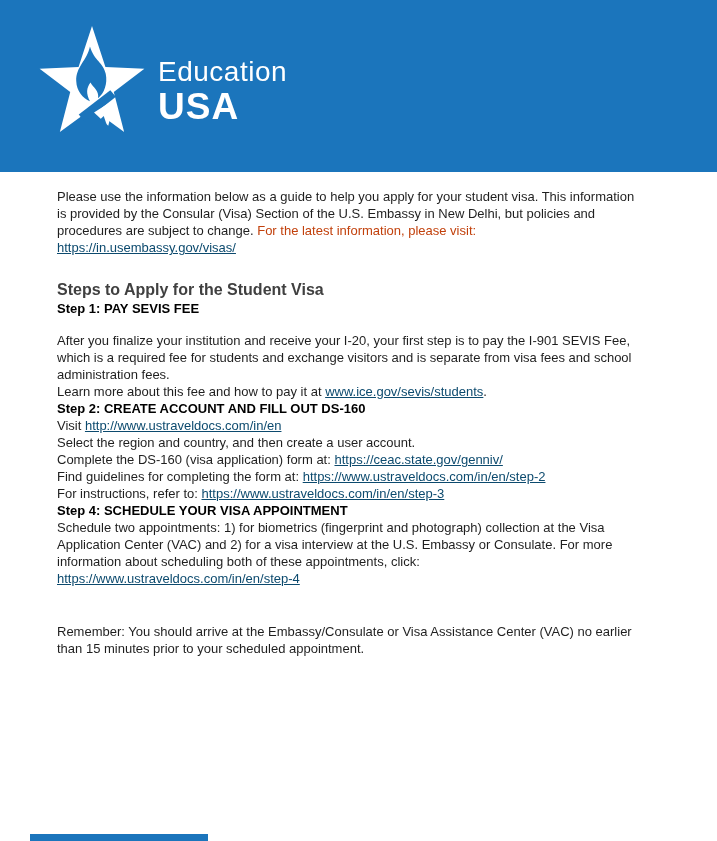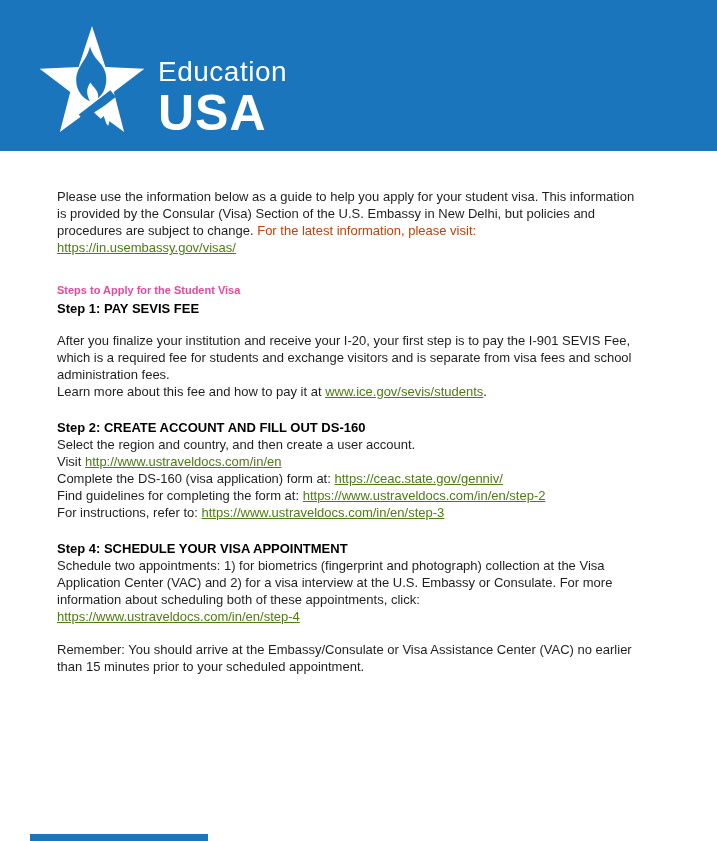--- a/index.html
+++ b/index.html
@@ -4,43 +4,43 @@
 <style>
   * { margin:0; padding:0; box-sizing:border-box; }
   html,body { background:#ffffff; }
   body { font-family:"Liberation Sans","DejaVu Sans",sans-serif; }
   .page {
     position:relative; width:717px; height:841px; margin:0 auto;
     background:#ffffff; overflow:hidden;
   }
   
   .banner {
-    position:absolute; top:0; left:0; width:717px; height:151px;
+    position:absolute; top:0; left:0; width:717px; height:172px;
     background:#1B75BC;
   }
   .logo { position:absolute; top:22px; left:36px; display:flex; align-items:flex-start; }
   .logo svg { display:block; }
   .logo-text { margin-left:10px; margin-top:36px; color:#ffffff; line-height:1; }
   .logo-line1 { font-size:28px; font-weight:400; letter-spacing:0.5px; }
-  .logo-line2 { font-size:50px; font-weight:700; letter-spacing:1px; margin-top:2px; }
+  .logo-line2 { font-size:37px; font-weight:700; letter-spacing:1px; margin-top:2px; }
   
   .content {
     position:absolute; top:188px; left:57px; width:584px;
     font-size:13px; line-height:17px; color:#1f1f1f;
   }
-  .content a { color:#4d7c0f; text-decoration:underline; cursor:pointer; }
+  .content a { color:#0c4a6e; text-decoration:underline; cursor:pointer; }
   .gray { color:#c2410c; }
-  h2.doc-title { font-size:11px; line-height:20px; font-weight:700; color:#ec4899;
+  h2.doc-title { font-size:16px; line-height:20px; font-weight:700; color:#404040;
     margin-top:24px; }
   h3.step-heading { font-size:13px; line-height:17px; font-weight:700; color:#000;
-    margin-top:19px; }
+    }
   h3.step-heading.first { margin-top:0; }
   p.step-body { margin-top:0; }
   p.spaced { margin-top:15px; }
-  p.reminder { margin-top:16px; }
+  p.reminder { margin-top:36px; }
   
   .footer-accent {
     position:absolute; left:30px; bottom:0; width:178px; height:7px;
     background:#1B75BC;
   }
 </style>
 </head>
 <body>
 
 <div class="page">
@@ -78,22 +78,22 @@
 
     <p><span>Please use the information below as a guide to help you apply for your student visa. This information is provided by the Consular (Visa) Section of the U.S. Embassy in New Delhi, but policies and procedures are subject to change.</span><span class="gray"> For the latest information, please visit: </span><a>https://in.usembassy.gov/visas/</a></p>
 
     <h2 class="doc-title">Steps to Apply for the Student Visa</h2>
 
     <h3 class="step-heading first">Step 1: PAY SEVIS FEE</h3>
     <p class="step-body spaced"><span>After you finalize your institution and receive your I-20, your first step is to pay the I-901 SEVIS Fee, which is a required fee for students and exchange visitors and is separate from visa fees and school administration fees.</span></p>
     <p class="step-body"><span>Learn more about this fee and how to pay it at </span><a>www.ice.gov/sevis/students</a><span>.</span></p>
 
     <h3 class="step-heading">Step 2: CREATE ACCOUNT AND FILL OUT DS-160</h3>
+    <p class="step-body"><span>Visit </span><a>http://www.ustraveldocs.com/in/en</a></p>
     <p class="step-body">Select the region and country, and then create a user account.</p>
-    <p class="step-body"><span>Visit </span><a>http://www.ustraveldocs.com/in/en</a></p>
     <p class="step-body"><span>Complete the DS-160 (visa application) form at: </span><a>https://ceac.state.gov/genniv/</a></p>
     <p class="step-body"><span>Find guidelines for completing the form at: </span><a>https://www.ustraveldocs.com/in/en/step-2</a></p>
 
     <p class="step-body"><span>For instructions, refer to: </span><a>https://www.ustraveldocs.com/in/en/step-3</a></p>
 
     <h3 class="step-heading">Step 4: SCHEDULE YOUR VISA APPOINTMENT</h3>
     <p class="step-body">Schedule two appointments: 1) for biometrics (fingerprint and photograph) collection at the Visa Application Center (VAC) and 2) for a visa interview at the U.S. Embassy or Consulate. For more information about scheduling both of these appointments, click:</p>
     <p class="step-body"><a>https://www.ustraveldocs.com/in/en/step-4</a></p>
 
     <p class="reminder">Remember: You should arrive at the Embassy/Consulate or Visa Assistance Center (VAC) no earlier than 15 minutes prior to your scheduled appointment.</p>

